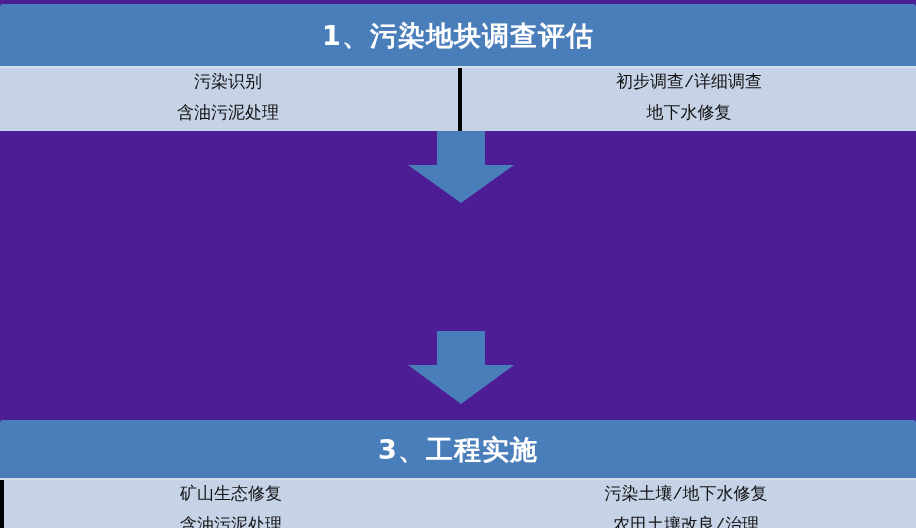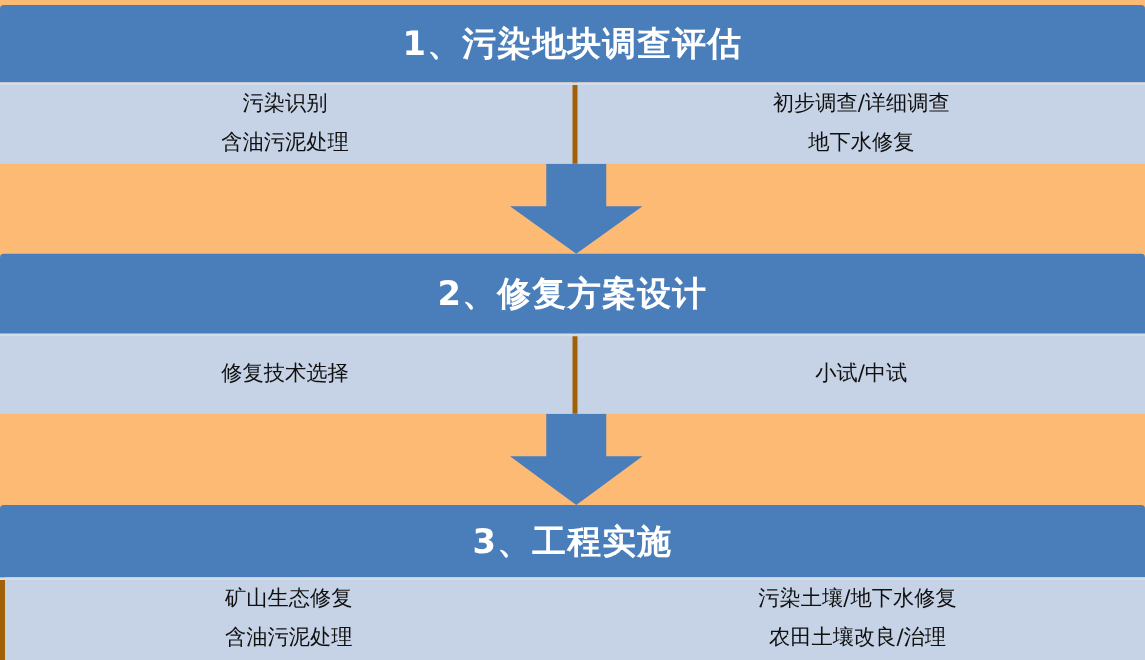--- a/index.html
+++ b/index.html
@@ -10,21 +10,21 @@
     height: 528px;
     background: #ffffff;
     font-family: "DejaVu Sans", "Liberation Sans", sans-serif;
     overflow: hidden;
   }
 
   #flowchart {
     position: relative;
     width: 916px;
     height: 424px;
-    background: #fdba74;
+    background: #4c1d95;
   }
 
   
   .stage {
     position: absolute;
     left: 0;
     width: 916px;
   }
 
   .stage-header {
@@ -40,20 +40,21 @@
     line-height: 1;
     border-radius: 3px 3px 0 0;
   }
 
   .stage-body {
     width: 100%;
     background: #c6d2e5;
     display: flex;
     align-items: stretch;
     position: relative;
+    font-family: Liberation Mono, monospace;
   }
 
   .stage-body::before {
     
     content: "";
     position: absolute;
     left: 0; right: 0; top: 0;
     height: 2px;
     background: #d3dcea;
   }
@@ -61,21 +62,21 @@
   .col {
     flex: 1 1 50%;
     display: flex;
     flex-direction: column;
     align-items: center;
     justify-content: center;
     gap: 12px;
   }
 
   .col-left  { padding-right: 2px; }
-  .col-right { border-left: 4px solid #a16207; }
+  .col-right { border-left: 4px solid #000000; }
 
   .item {
     color: #101010;
     font-size: 17px;
     line-height: 1.1;
     white-space: nowrap;
     text-align: center;
   }
 
   
@@ -92,21 +93,21 @@
 
   #arrow-1 { left: 408px; top: 131px; height: 72px; }
 
   #stage-2 { top: 203px; }
   #stage-2 .stage-header { height: 64px; }
   #stage-2 .stage-body   { height: 64px; }
 
   #arrow-2 { left: 408px; top: 331px; height: 73px; }
 
   #stage-3 { top: 404px; }
-  #stage-3 .stage-header { height: 58px; }
+  #stage-3 .stage-header { height: 58px; margin-top: 16px; }
   #stage-3 .stage-body   { height: 66px; }
 </style>
 </head>
 <body>
 
 <div id="flowchart">
 
   <div class="stage" id="stage-1">
     <div class="stage-header">1、污染地块调查评估</div>
     <div class="stage-body">
@@ -120,31 +121,20 @@
       </div>
     </div>
   </div>
 
   <div class="arrow" id="arrow-1">
     <svg viewBox="0 0 106 72" preserveAspectRatio="none" aria-hidden="true">
       <polygon points="29,0 77,0 77,34 106,34 53,72 0,34 29,34" fill="#4a7ebb"></polygon>
     </svg>
   </div>
 
-  <div class="stage" id="stage-2">
-    <div class="stage-header">2、修复方案设计</div>
-    <div class="stage-body">
-      <div class="col col-left">
-        <div class="item">修复技术选择</div>
-      </div>
-      <div class="col col-right">
-        <div class="item">小试/中试</div>
-      </div>
-    </div>
-  </div>
 
   <div class="arrow" id="arrow-2">
     <svg viewBox="0 0 106 73" preserveAspectRatio="none" aria-hidden="true">
       <polygon points="29,0 77,0 77,34 106,34 53,73 0,34 29,34" fill="#4a7ebb"></polygon>
     </svg>
   </div>
 
   <div class="stage" id="stage-3">
     <div class="stage-header">3、工程实施</div>
     <div class="stage-body">

